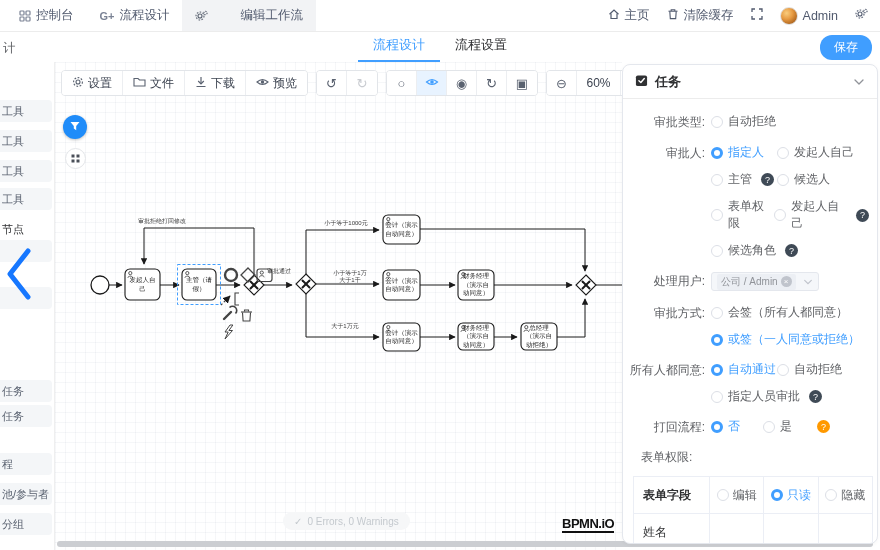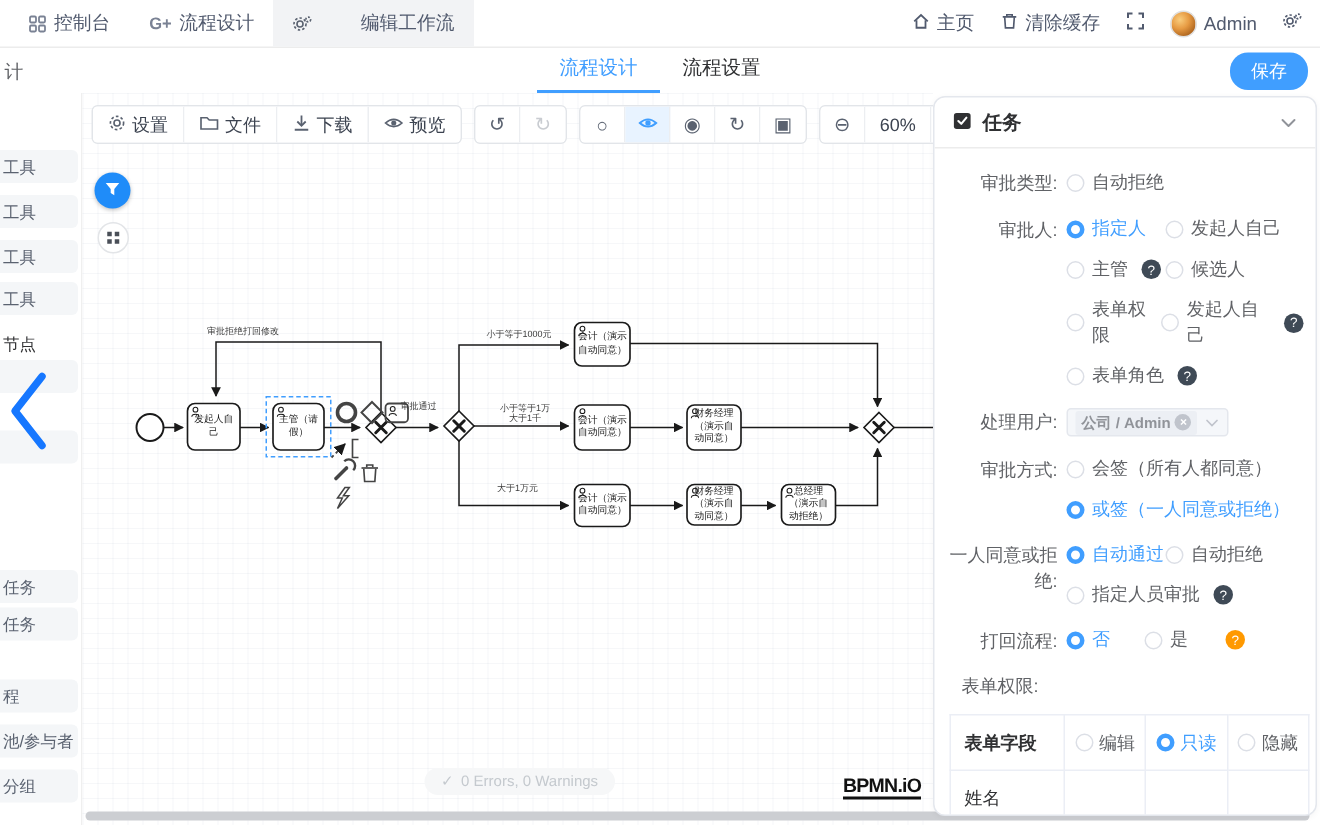--- a/index.html
+++ b/index.html
@@ -87,21 +87,21 @@
   .opt.colw { width:66px; }
   .opt-label { color:#606266; }
   .opt.sel .opt-label { color:#409eff; }
   .radio { width:12px; height:12px; border-radius:50%; border:1px solid #dcdfe6; background:#fff; flex-shrink:0; }
   .radio.sel { border:3.5px solid #409eff; }
   .help { width:13px; height:13px; border-radius:50%; background:#3f4a56; color:#fff; font-size:9px;
     display:inline-flex; align-items:center; justify-content:center; margin-left:4px; cursor:pointer; flex-shrink:0; }
   .help.orange { background:#ff9900; margin-left:14px; }
 
   .select { width:108px; height:19px; background:#f5f7fa; border:1px solid #e4e7ed; border-radius:3px;
-    display:flex; align-items:center; padding:0 5px; margin-left:6px; cursor:pointer;font-weight:bold; }
+    display:flex; align-items:center; padding:0 5px; margin-left:6px; cursor:pointer; }
   .tag { display:flex; align-items:center; gap:3px; background:#eceff4; color:#909399; font-size:10px;
     border-radius:2px; padding:1px 4px; }
   .tag-x { width:11px; height:11px; border-radius:50%; background:#c0c4cc; color:#fff; font-size:8px;
     display:inline-flex; align-items:center; justify-content:center; cursor:pointer; }
   .sel-chevron { margin-left:auto; color:#c0c4cc; display:flex; }
 
   .perm-label { margin:2px 0 10px 14px; color:#606266; }
   .ptable { border-collapse:collapse; margin-left:6px; width:240px; }
   .ptable td { border:1px solid #ebeef5; height:37px; text-align:center; vertical-align:middle; color:#606266; }
   .ptable td.fieldcol { width:76px; text-align:left; padding-left:9px; color:#303133; }
@@ -529,21 +529,21 @@
               </div>
             <div class="opt">
                 <span class="radio"></span>
                 <span class="opt-label">发起人自己</span>
                 <span class="help">?</span>
               </div>
           </div>
           <div class="optline">
             <div class="opt">
                 <span class="radio"></span>
-                <span class="opt-label">表单角色</span>
+                <span class="opt-label">候选角色</span>
                 <span class="help">?</span>
               </div>
           </div>
         </div>
       </div>
 
       <div class="frow">
         <div class="flabel">处理用户:</div>
         <div class="select">
           <span class="tag">
@@ -570,21 +570,21 @@
           <div class="optline">
             <div class="opt sel">
                 <span class="radio sel"></span>
                 <span class="opt-label">或签（一人同意或拒绝）</span>
               </div>
           </div>
         </div>
       </div>
 
       <div class="frow">
-        <div class="flabel">一人同意或拒绝:</div>
+        <div class="flabel">所有人都同意:</div>
         <div class="fopts">
           <div class="optline">
             <div class="opt colw sel">
                 <span class="radio sel"></span>
                 <span class="opt-label">自动通过</span>
               </div>
             <div class="opt">
                 <span class="radio"></span>
                 <span class="opt-label">自动拒绝</span>
               </div>

